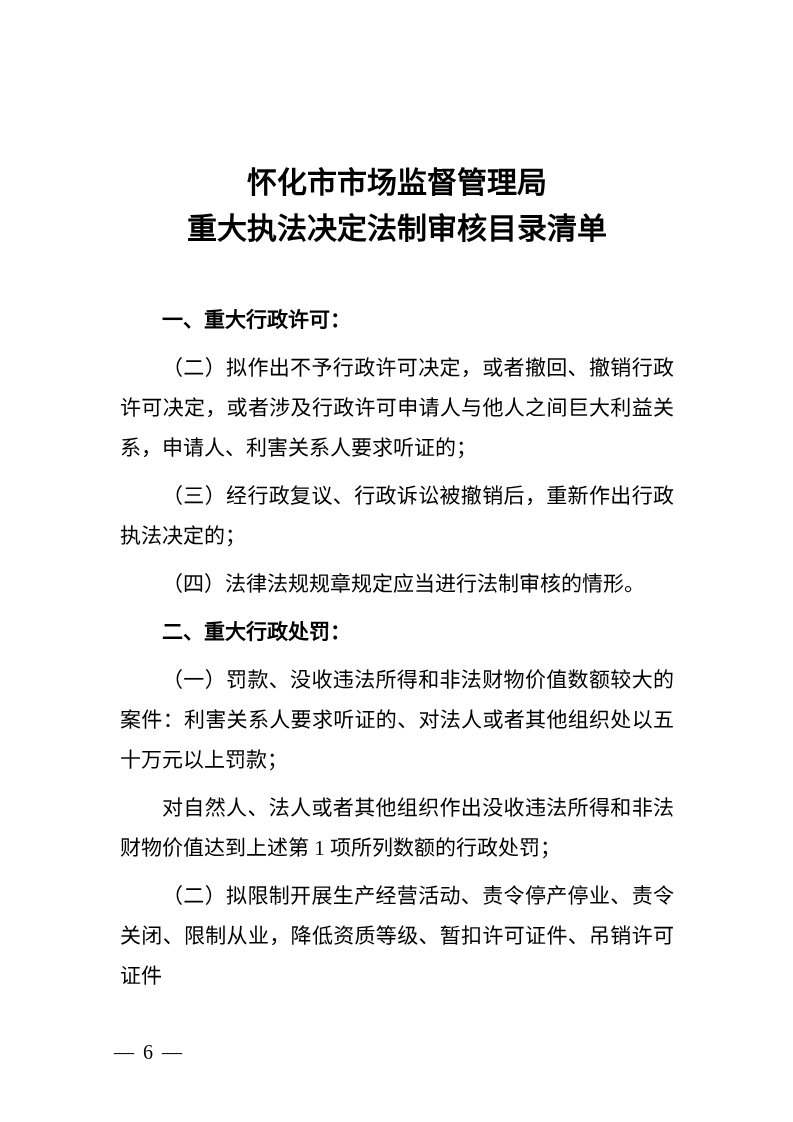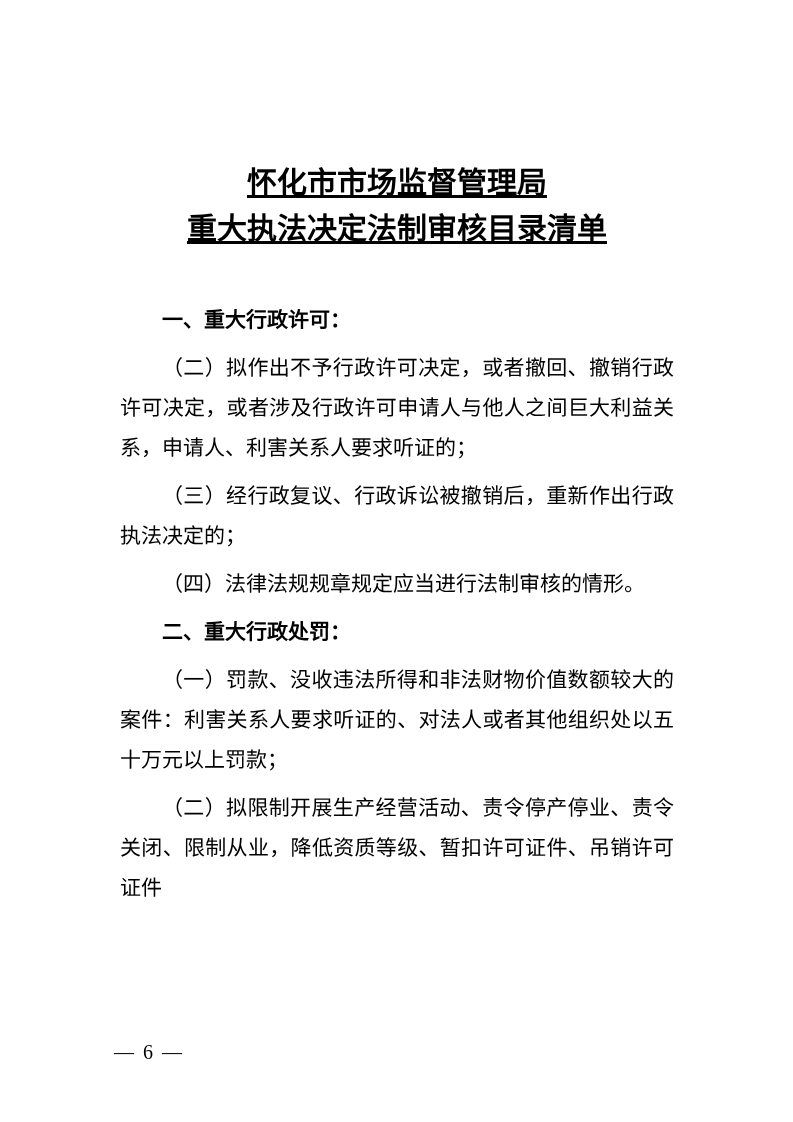--- a/index.html
+++ b/index.html
@@ -25,21 +25,20 @@
   .doc-title {
     text-align: center;
     font-weight: bold;
     font-size: 30px;
     line-height: 46px;
     font-family: "Liberation Serif", "DejaVu Serif", serif;
     margin: 0 0 48px 0;
   }
   .doc-title .title-line {
     display: block;
-    text-decoration: underline;
   }
   .body-text p {
     margin: 8px;
     font-size: 21px;
     line-height: 40px;
     text-indent: 2em;
     text-align: justify;
     letter-spacing: 0;
     word-break: break-all;
   }
@@ -69,19 +68,20 @@
       <span class="title-line">重大执法决定法制审核目录清单</span>
     </h1>
 
     <div class="body-text">
       <p class="section-heading">一、重大行政许可：</p>
       <p class="paragraph">（二）拟作出不予行政许可决定，或者撤回、撤销行政许可决定，或者涉及行政许可申请人与他人之间巨大利益关系，申请人、利害关系人要求听证的；</p>
       <p class="paragraph">（三）经行政复议、行政诉讼被撤销后，重新作出行政执法决定的；</p>
       <p class="paragraph">（四）法律法规规章规定应当进行法制审核的情形。</p>
       <p class="section-heading">二、重大行政处罚：</p>
       <p class="paragraph">（一）罚款、没收违法所得和非法财物价值数额较大的案件：利害关系人要求听证的、对法人或者其他组织处以五十万元以上罚款；</p>
+      <p class="paragraph">对自然人、法人或者其他组织作出没收违法所得和非法财物价值达到上述第 1 项所列数额的行政处罚；</p>
       <p class="paragraph">（二）拟限制开展生产经营活动、责令停产停业、责令关闭、限制从业，降低资质等级、暂扣许可证件、吊销许可证件</p>
     </div>
 
   </div>
 
   <div class="footer">— 6 —</div>
 </div>
 
 </body></html>

